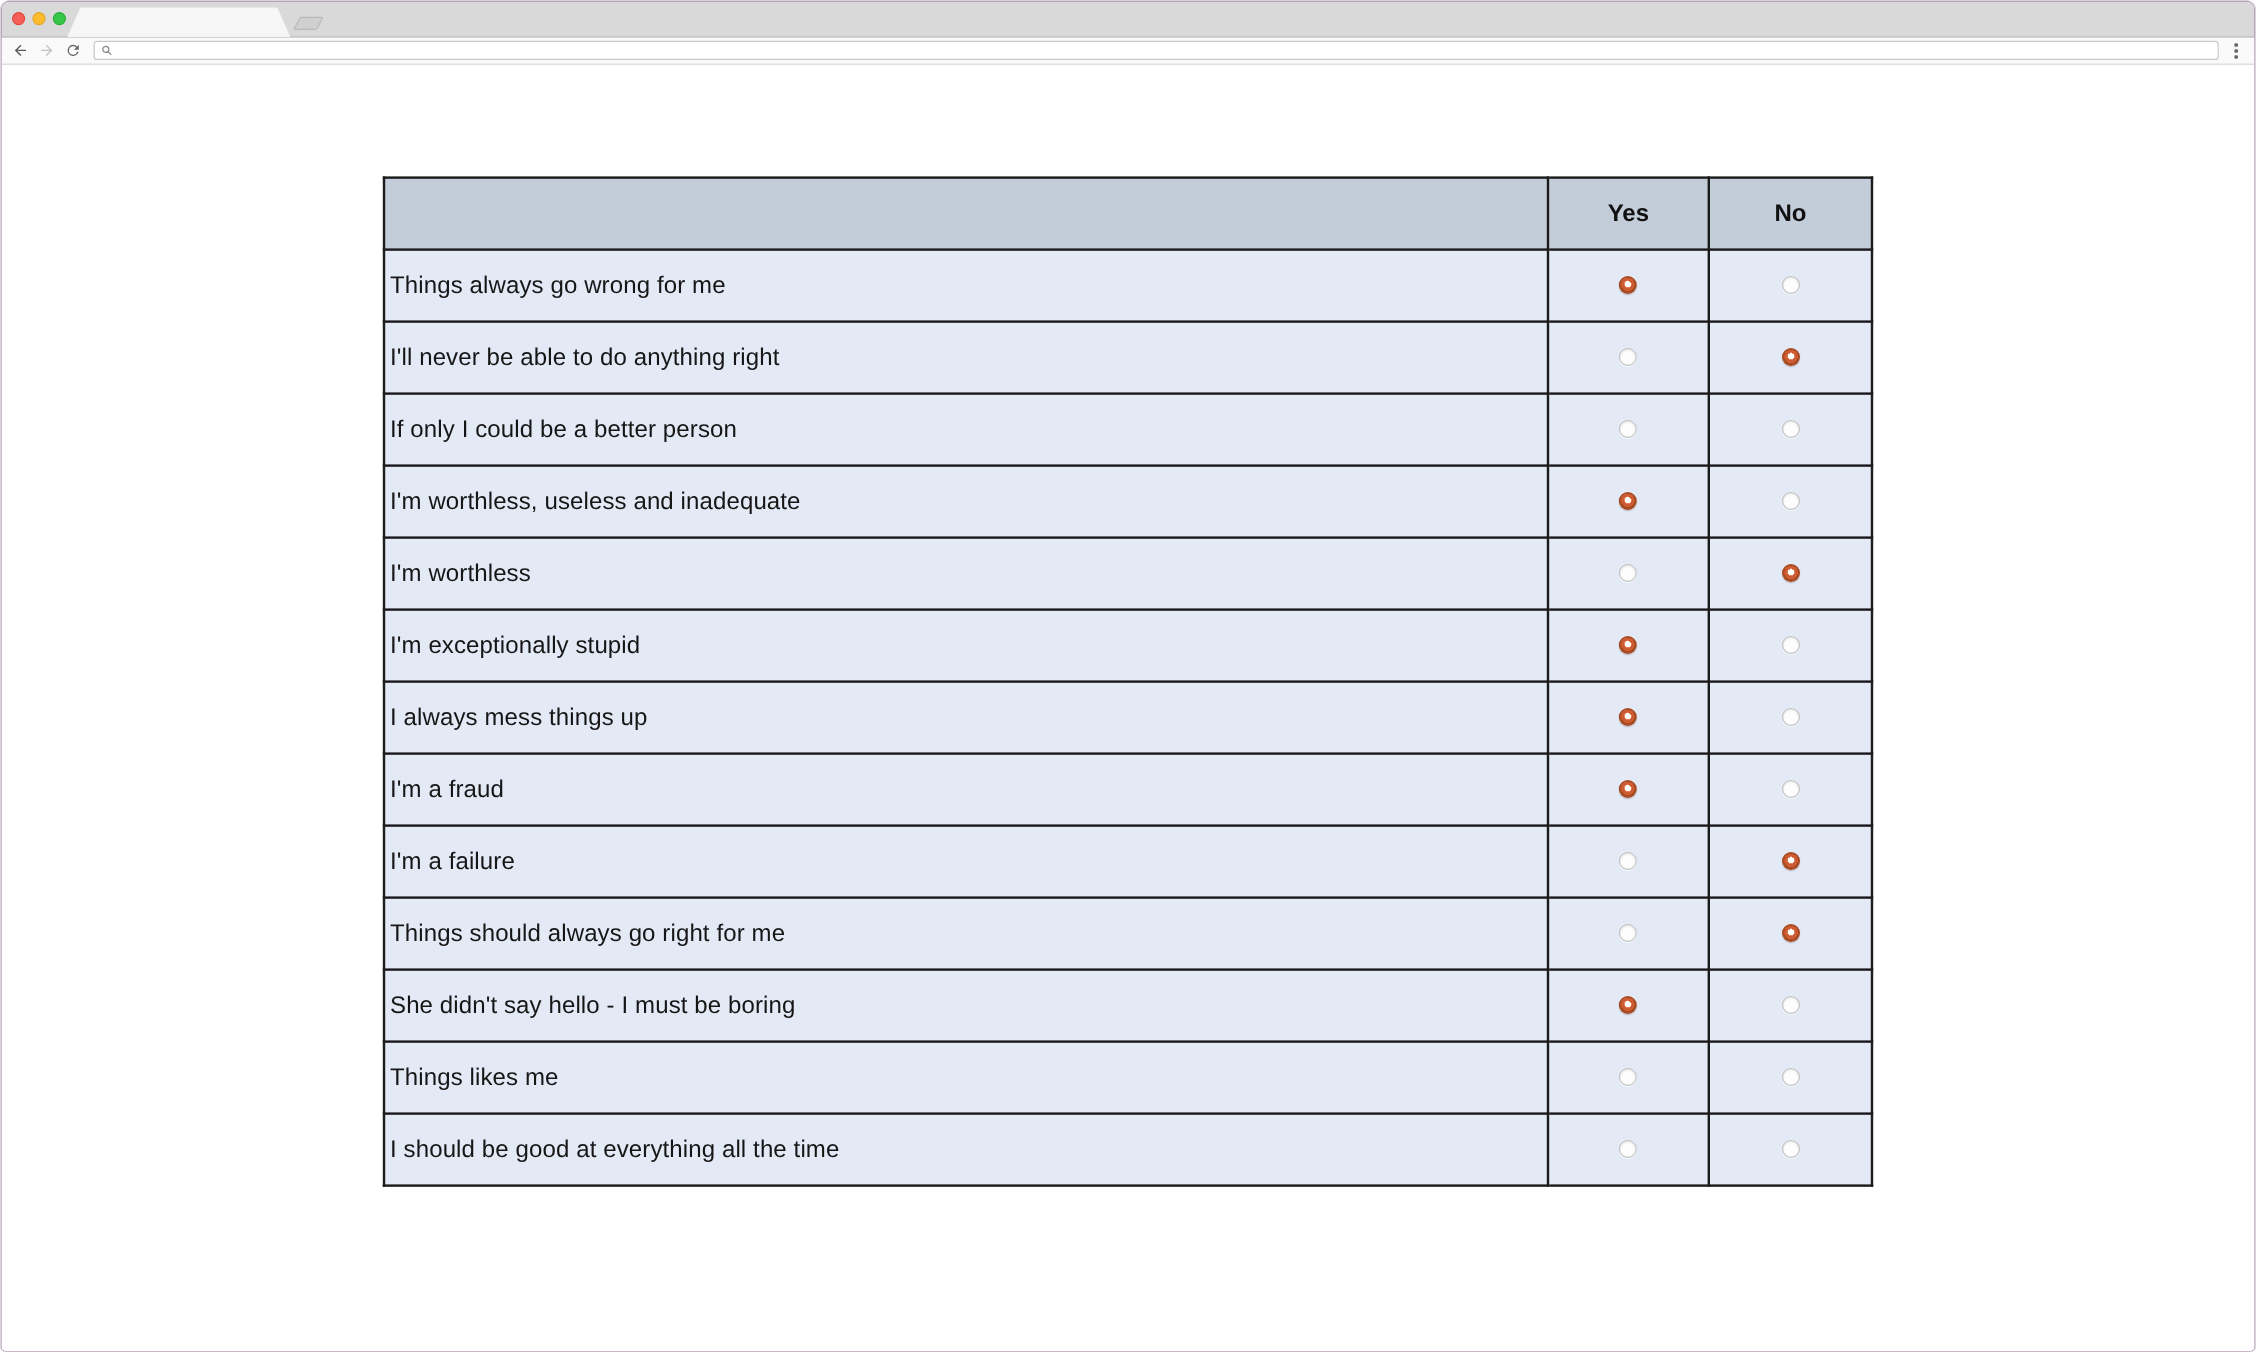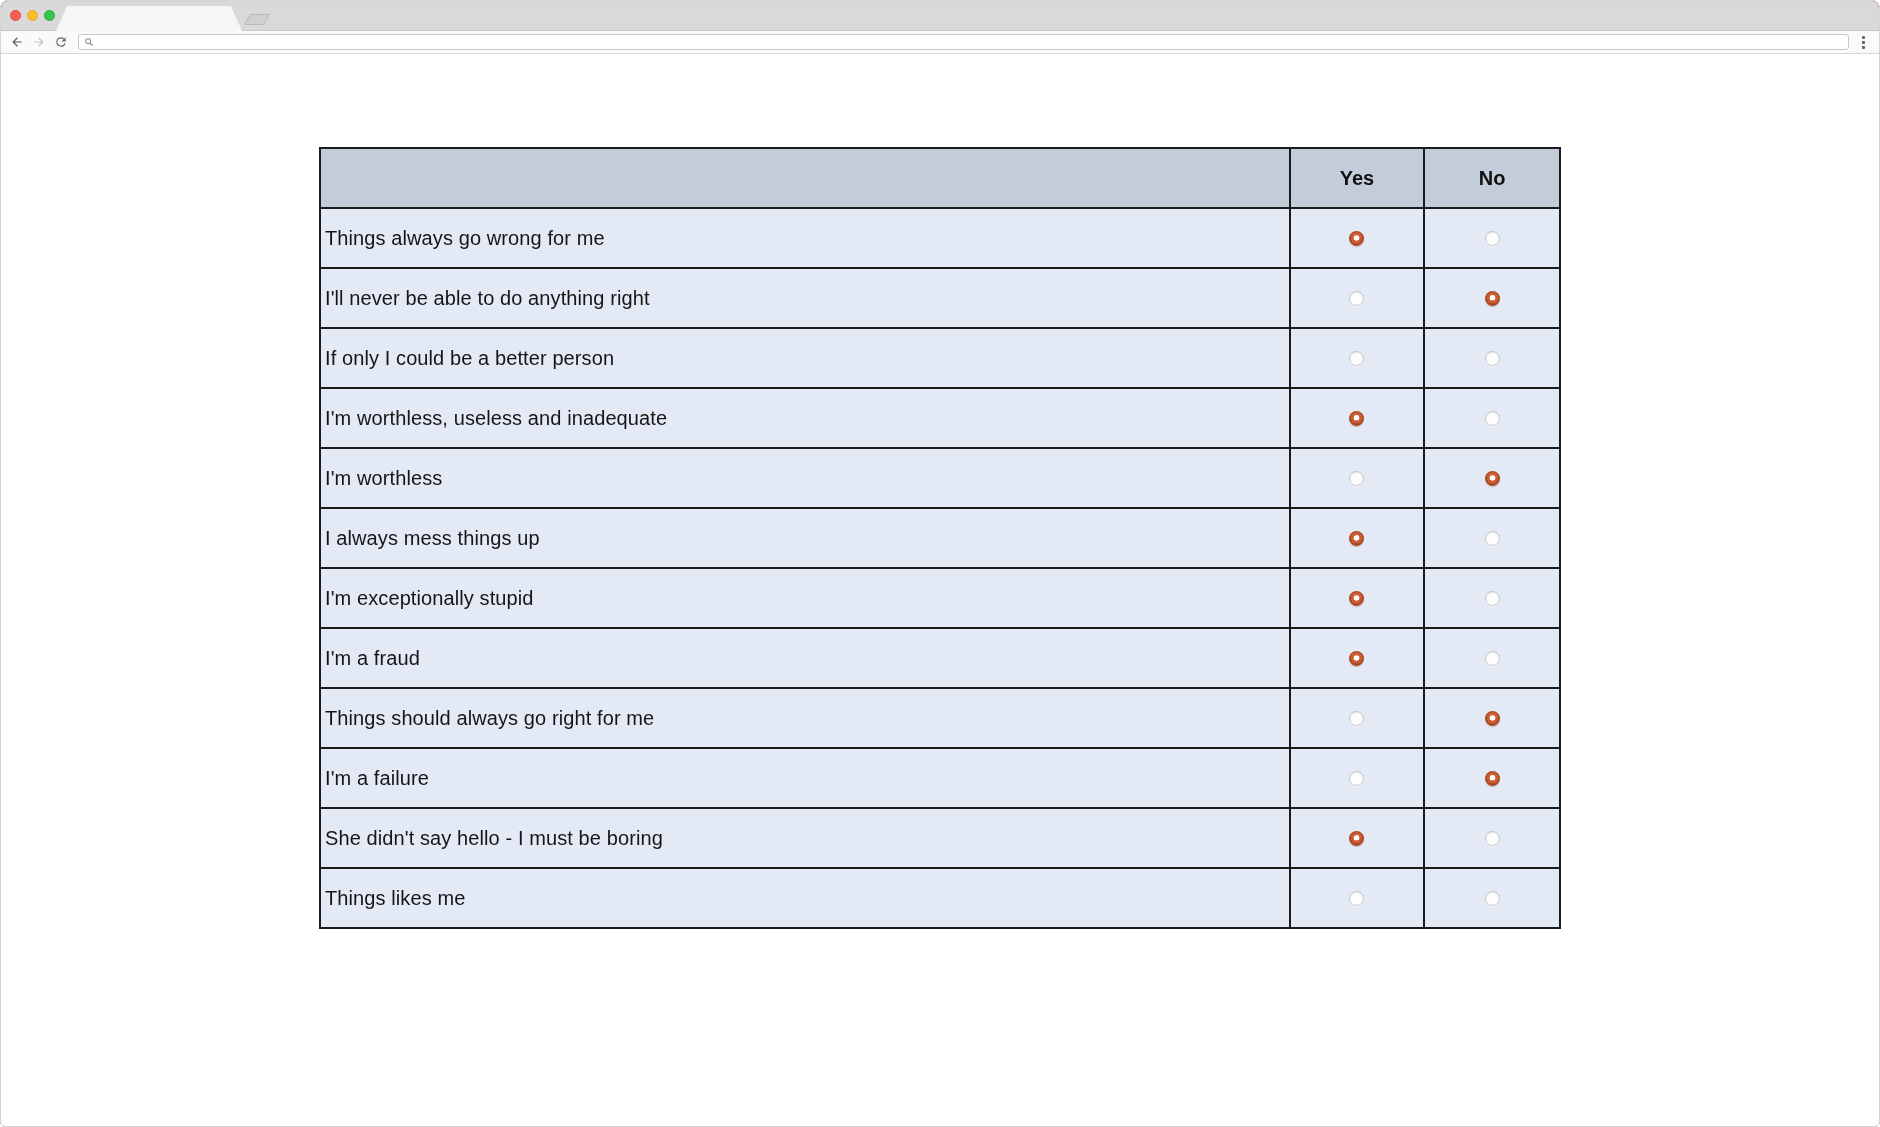--- a/index.html
+++ b/index.html
@@ -224,75 +224,84 @@
           <tr>
     <td class="q-cell">I'm worthless</td>
     <td class="r-cell">
       <span class="radio unselected"></span>
     </td>
     <td class="r-cell">
       <span class="radio selected"></span>
     </td>
   </tr>
           <tr>
+    <td class="q-cell">I'm exceptionally stupid</td>
+    <td class="r-cell">
+      <span class="radio selected"></span>
+    </td>
+    <td class="r-cell">
+      <span class="radio unselected"></span>
+    </td>
+  </tr>
+          <tr>
     <td class="q-cell">I always mess things up</td>
     <td class="r-cell">
       <span class="radio selected"></span>
     </td>
     <td class="r-cell">
       <span class="radio unselected"></span>
     </td>
   </tr>
           <tr>
-    <td class="q-cell">I'm exceptionally stupid</td>
-    <td class="r-cell">
-      <span class="radio selected"></span>
-    </td>
-    <td class="r-cell">
-      <span class="radio unselected"></span>
-    </td>
-  </tr>
-          <tr>
     <td class="q-cell">I'm a fraud</td>
     <td class="r-cell">
       <span class="radio selected"></span>
     </td>
     <td class="r-cell">
       <span class="radio unselected"></span>
     </td>
   </tr>
           <tr>
+    <td class="q-cell">I'm a failure</td>
+    <td class="r-cell">
+      <span class="radio unselected"></span>
+    </td>
+    <td class="r-cell">
+      <span class="radio selected"></span>
+    </td>
+  </tr>
+          <tr>
     <td class="q-cell">Things should always go right for me</td>
     <td class="r-cell">
       <span class="radio unselected"></span>
     </td>
     <td class="r-cell">
       <span class="radio selected"></span>
     </td>
   </tr>
           <tr>
-    <td class="q-cell">I'm a failure</td>
-    <td class="r-cell">
-      <span class="radio unselected"></span>
-    </td>
-    <td class="r-cell">
-      <span class="radio selected"></span>
-    </td>
-  </tr>
-          <tr>
     <td class="q-cell">She didn't say hello - I must be boring</td>
     <td class="r-cell">
       <span class="radio selected"></span>
     </td>
     <td class="r-cell">
       <span class="radio unselected"></span>
     </td>
   </tr>
           <tr>
     <td class="q-cell">Things likes me</td>
+    <td class="r-cell">
+      <span class="radio unselected"></span>
+    </td>
+    <td class="r-cell">
+      <span class="radio unselected"></span>
+    </td>
+  </tr>
+          <tr>
+    <td class="q-cell">I should be good at everything all the time</td>
     <td class="r-cell">
       <span class="radio unselected"></span>
     </td>
     <td class="r-cell">
       <span class="radio unselected"></span>
     </td>
   </tr>
         </tbody>
     </table>
   </div>

